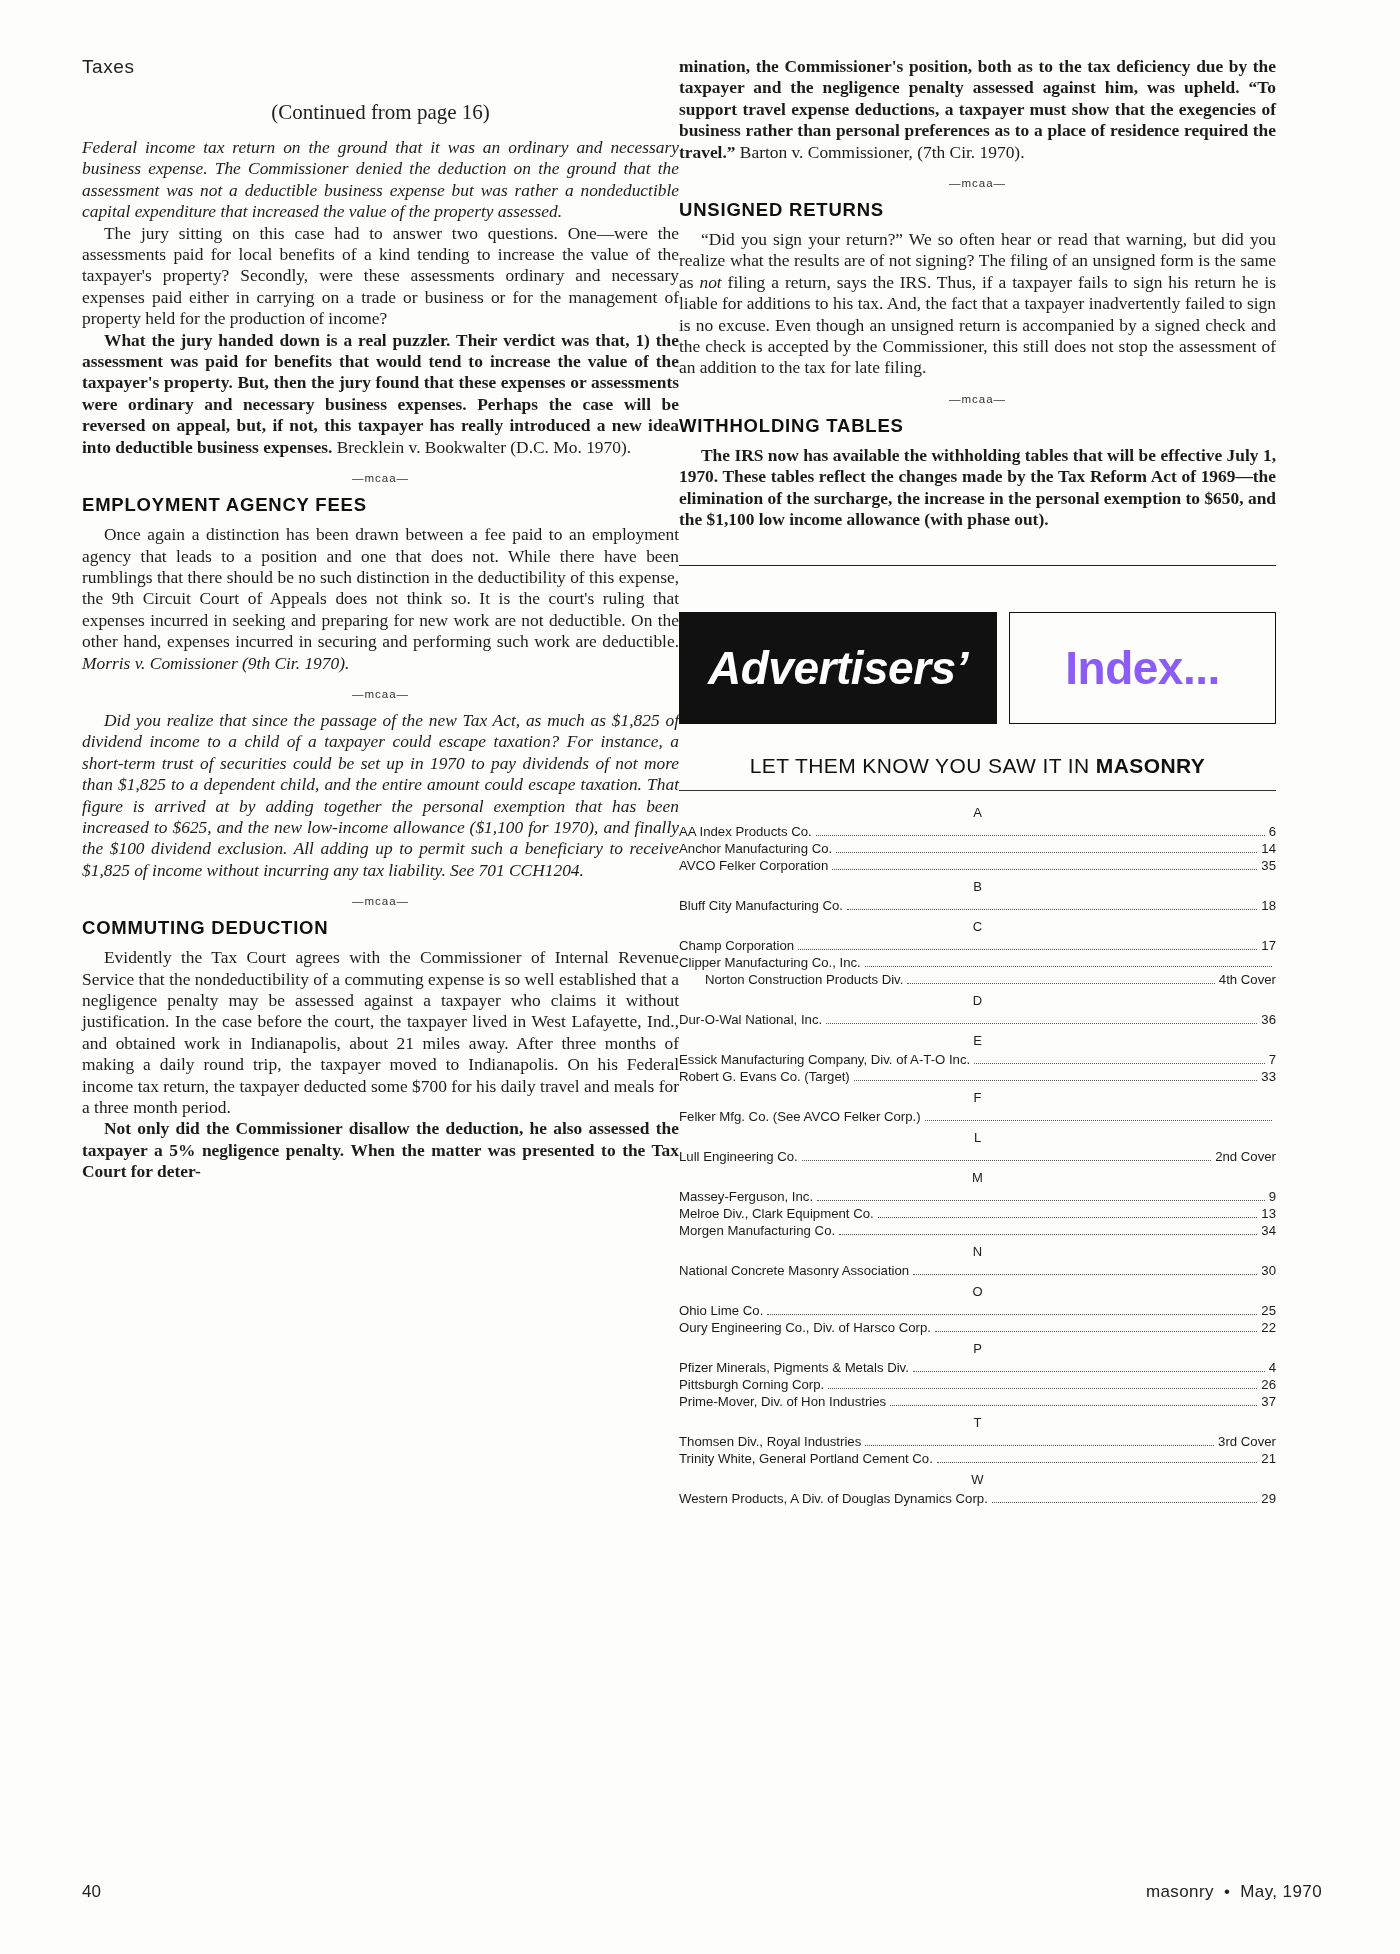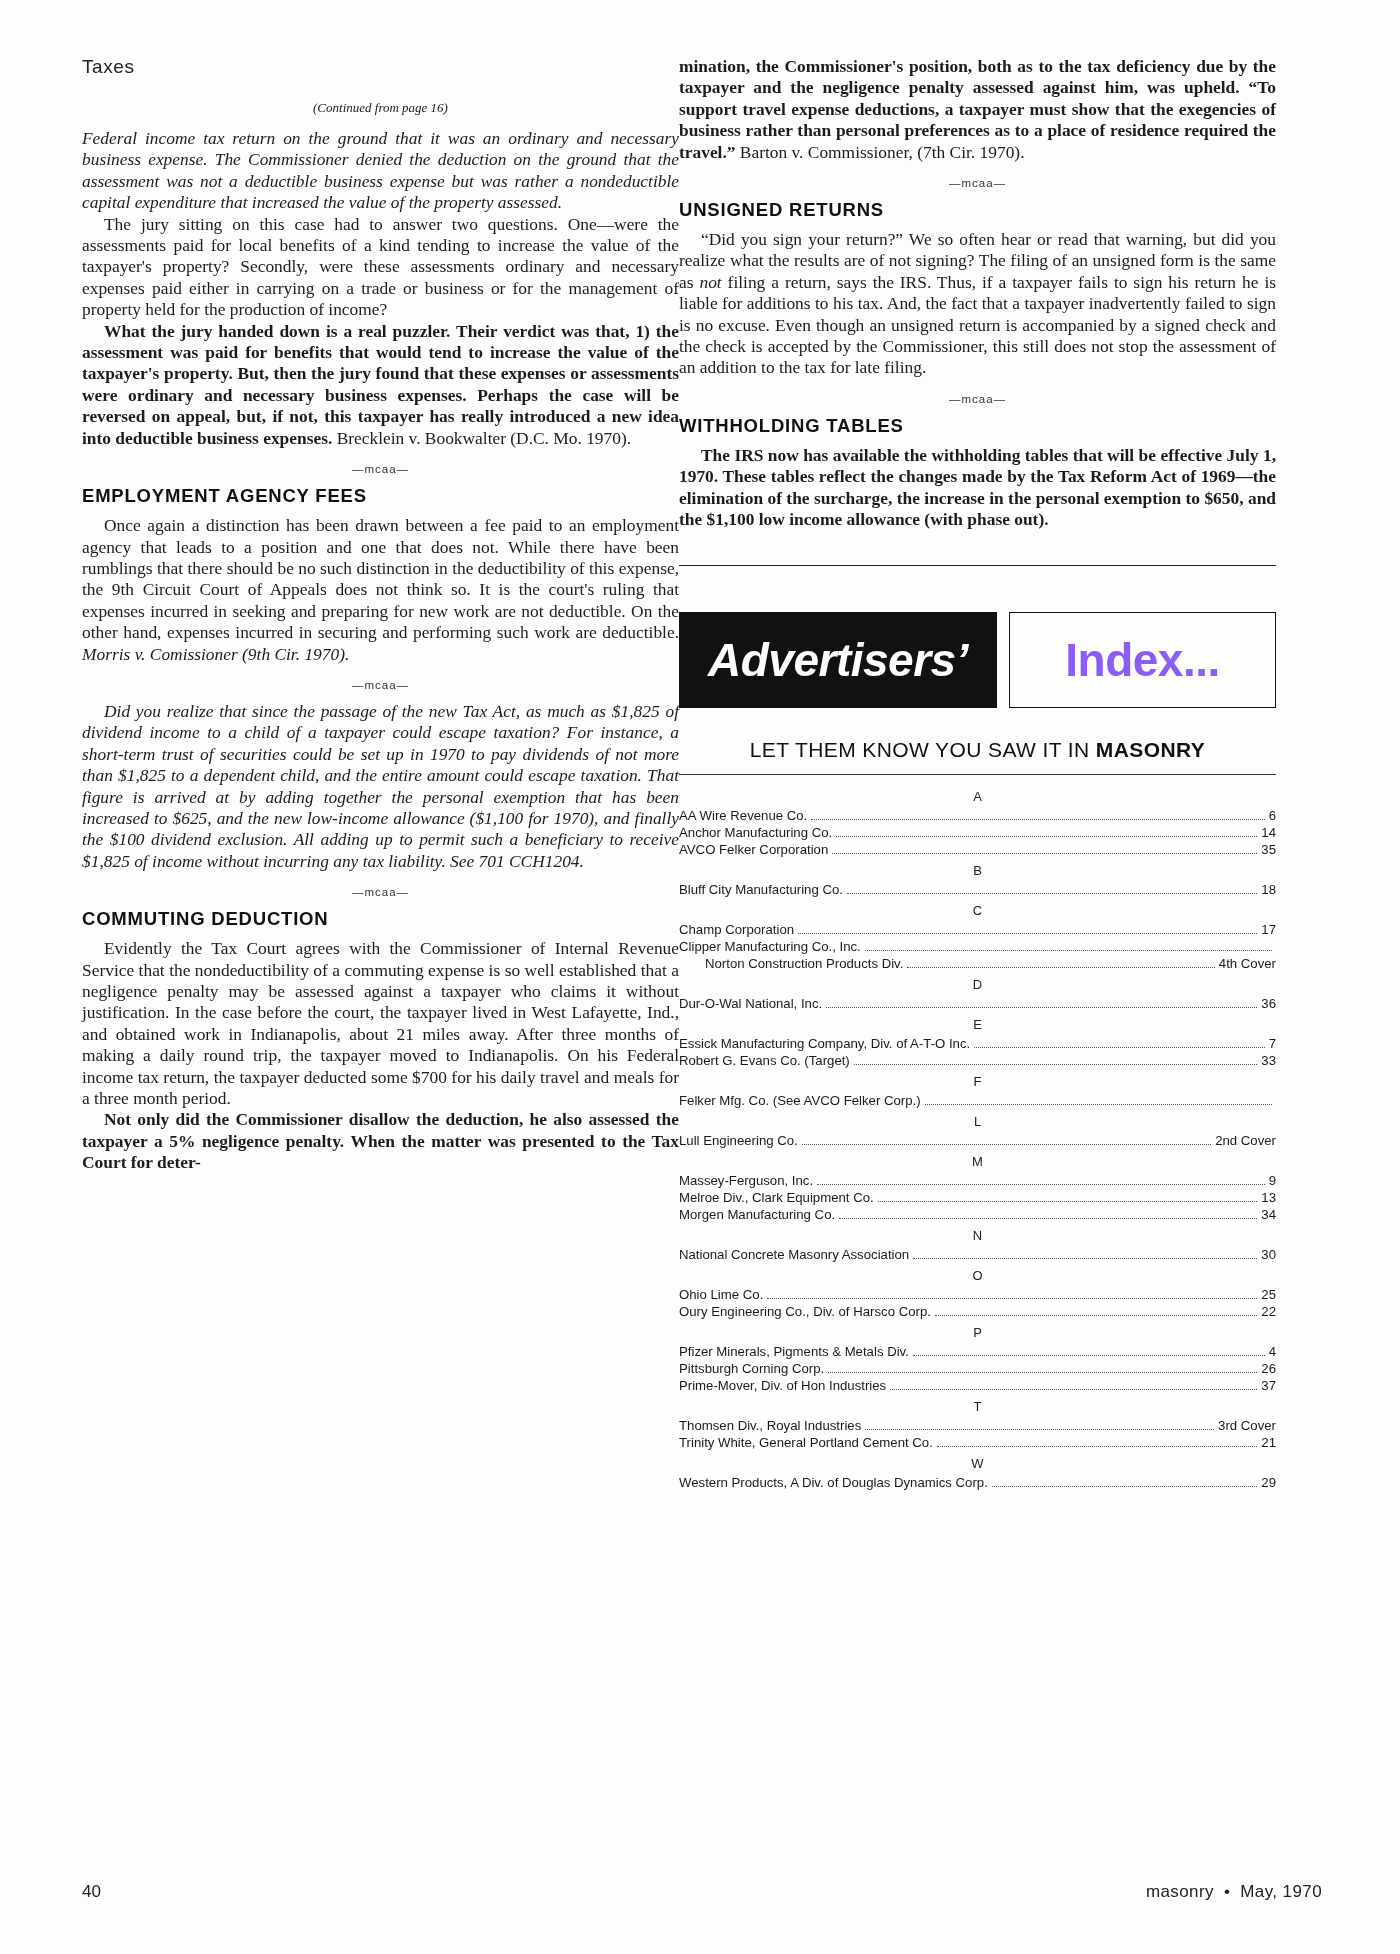--- a/index.html
+++ b/index.html
@@ -36,22 +36,21 @@
   .running-head {
     font-family: "Liberation Sans", sans-serif;
     font-size: 19px;
     letter-spacing: 0.6px;
     color: #222;
     margin: 0 0 22px 0;
   }
 
   .continued {
     text-align: center;
-    font-style: italic;
-    font-size: 13px;
+    font-size: 21px;
     margin: 0 0 12px 0;
     color: #222;
   }
 
   p.body {
     margin: 0;
     font-size: 17.4px;
     line-height: 21.4px;
     text-align: justify;
     text-justify: inter-word;
@@ -86,21 +85,21 @@
   
   .rule {
     border: 0;
     border-top: 1px solid #222;
     margin: 34px 0 0 0;
   }
   .adv-banner {
     display: flex;
     align-items: stretch;
     margin-top: 46px;
-    height: 96px;
+    height: 112px;
   }
   .adv-black {
     background: #111;
     color: #fff;
     flex: 0 0 318px;
     display: flex;
     align-items: center;
     justify-content: center;
     font-family: "Liberation Sans", sans-serif;
     font-weight: 700;
@@ -242,21 +241,21 @@
         <div class="adv-white">Index...</div>
       </div>
 
       <div class="adv-tagline"><span>LET THEM KNOW YOU SAW IT IN </span><b>MASONRY</b></div>
 
       <hr class="adv-rule">
 
       <div id="index-list">
           <div class="idx-letter">A</div>
           <div class="idx-row">
-            <span class="idx-name">AA Wire Revenue Co.</span>
+            <span class="idx-name">AA Index Products Co.</span>
             <span class="idx-dots"></span>
             <span class="idx-page">6</span>
           </div>
           <div class="idx-row">
             <span class="idx-name">Anchor Manufacturing Co.</span>
             <span class="idx-dots"></span>
             <span class="idx-page">14</span>
           </div>
           <div class="idx-row">
             <span class="idx-name">AVCO Felker Corporation</span>

